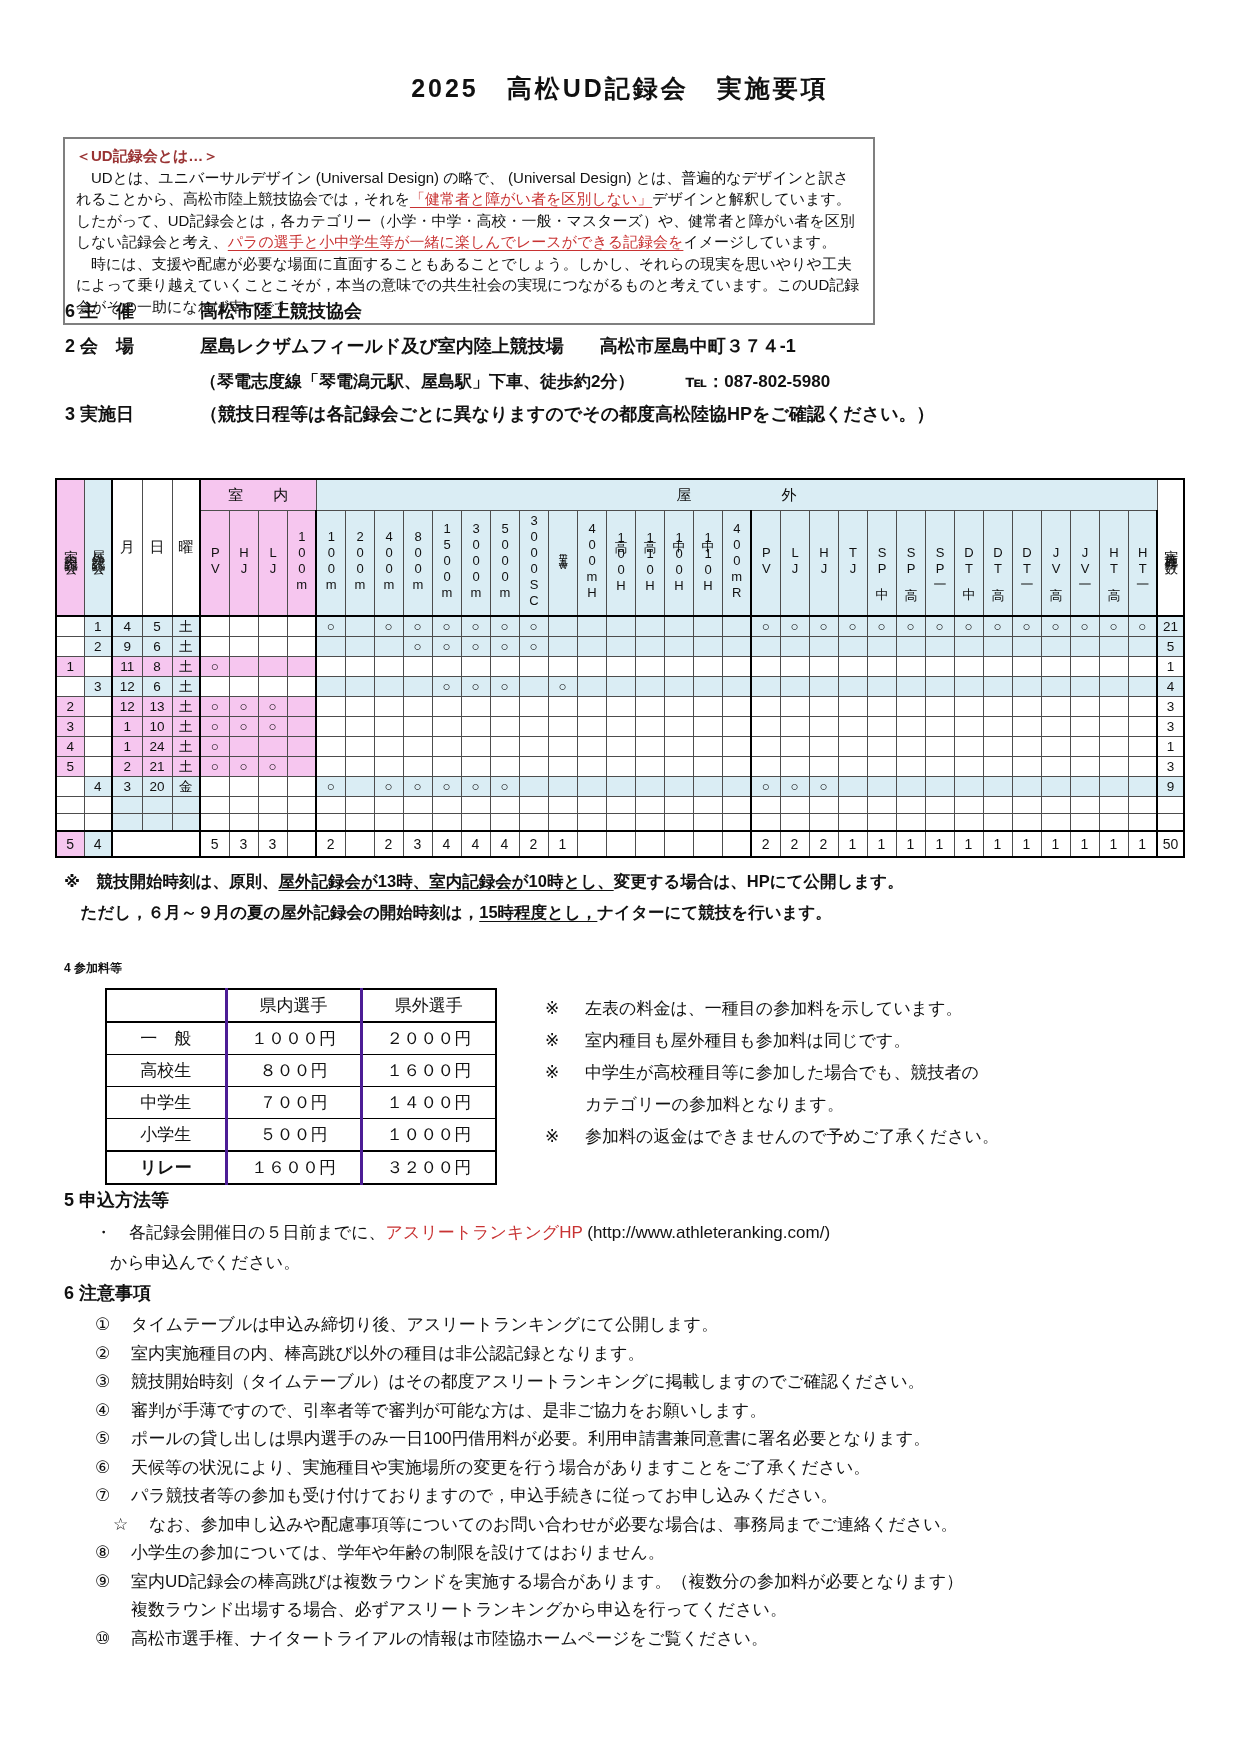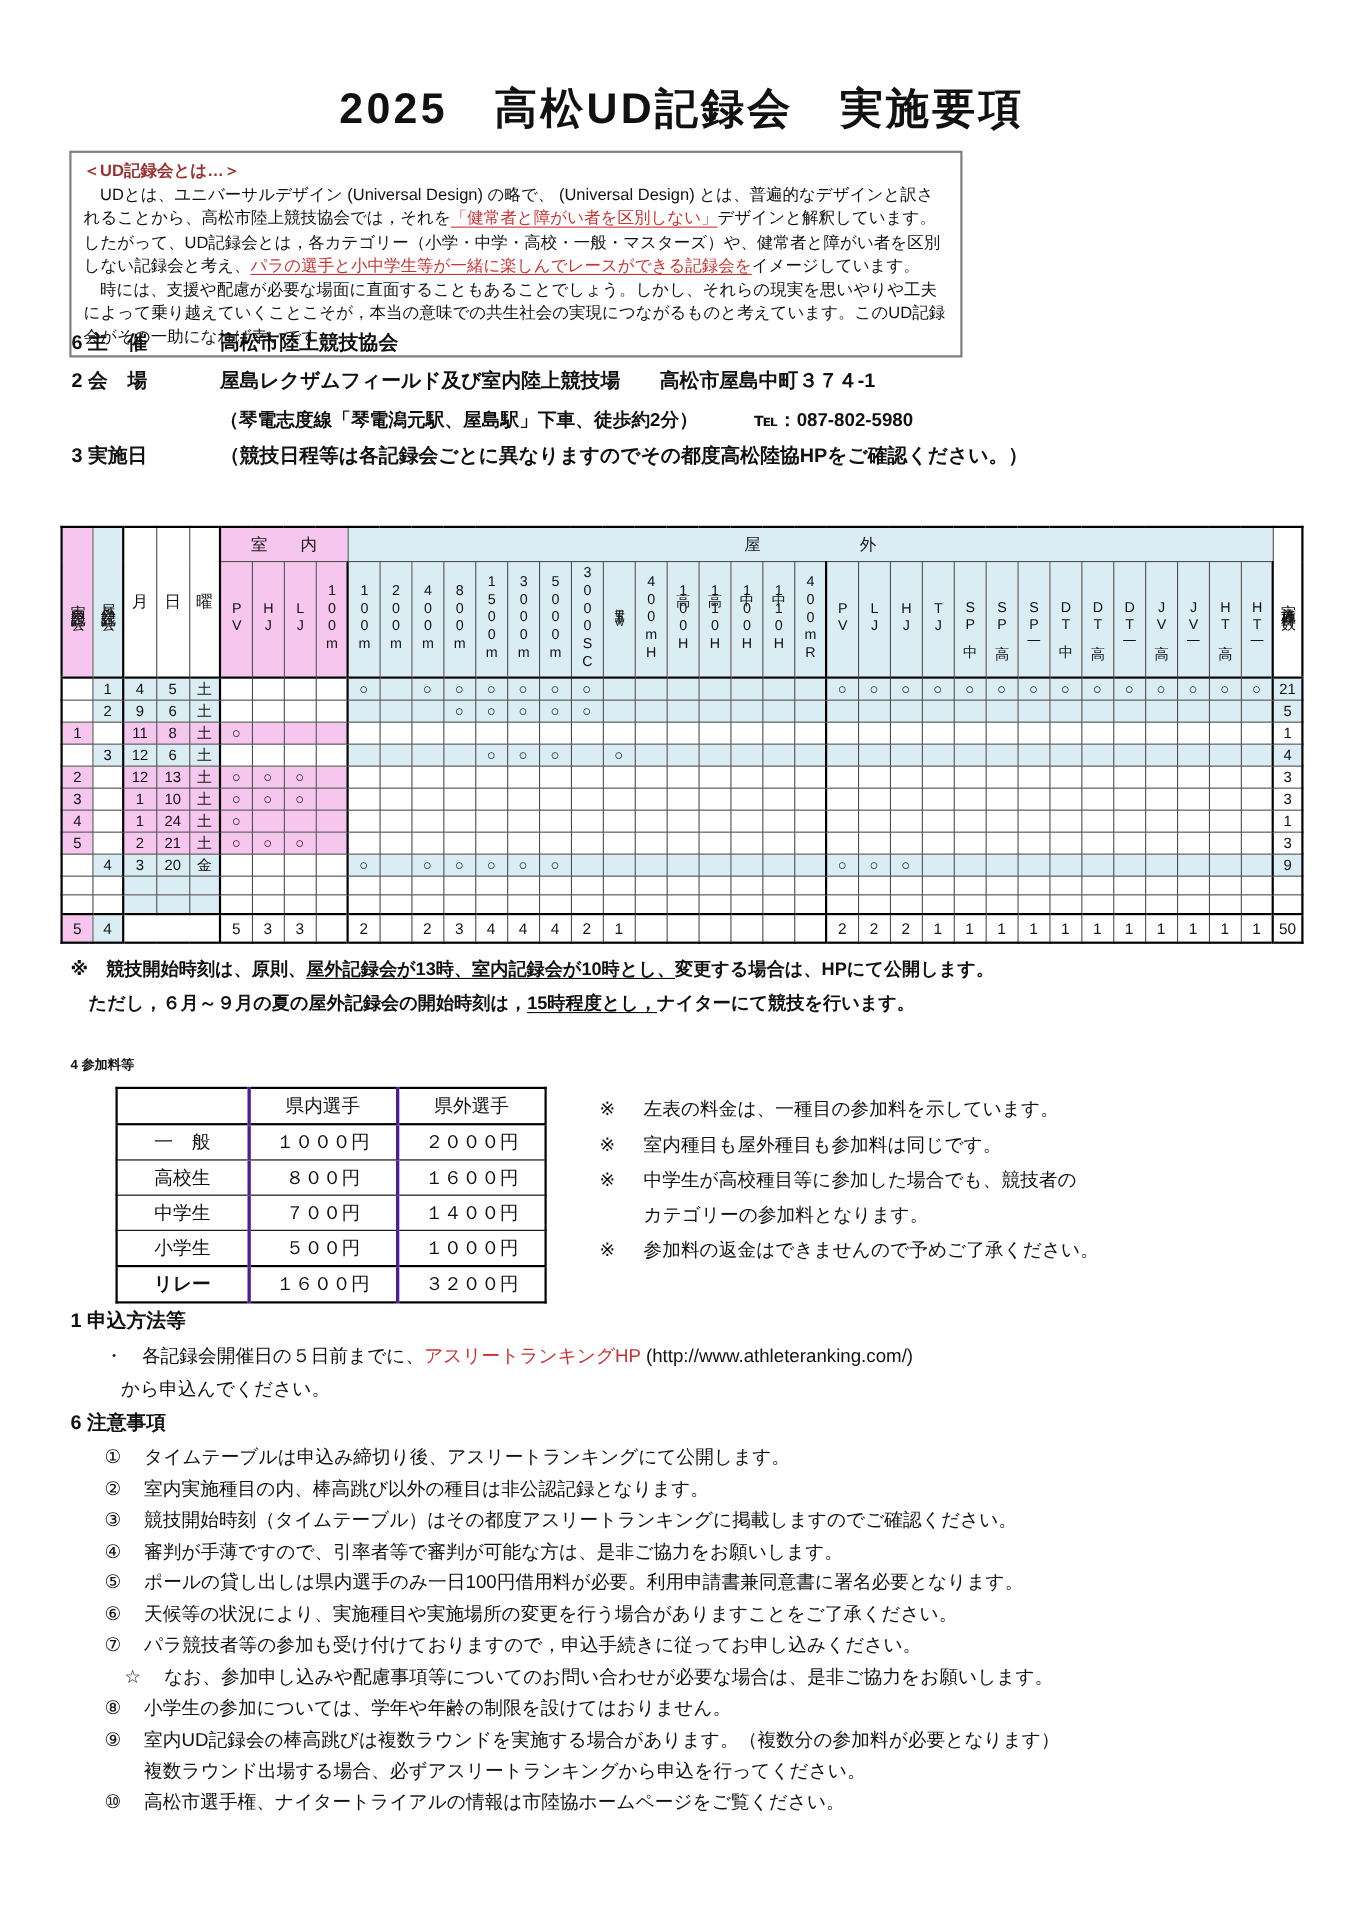--- a/index.html
+++ b/index.html
@@ -1,21 +1,21 @@
 <!DOCTYPE html>
 <html style="--pink: #F6C6EF; --blue: #DAEDF4; --red: #C83232; --dark_red: #993333;"><head>
 <meta charset="utf-8">
 <style>
   html,body{margin:0;padding:0;background:#e8e8e8;}
   .page{position:relative;width:1240px;height:1754px;margin:0 auto;background:#fff;
         font-family:"Liberation Sans","DejaVu Sans",sans-serif;color:#111;overflow:hidden;}
 
   
   #doc-title{position:absolute;top:72px;left:0;width:100%;text-align:center;
-             font-size:39px;font-weight:bold;letter-spacing:3px;}
+             font-size:25px;font-weight:bold;letter-spacing:3px;}
 
   
   #intro-box{position:absolute;top:137px;left:63px;width:812px;box-sizing:border-box;
              border:2px solid #7f7f7f;padding:6px 11px;font-size:15px;line-height:21.5px;}
   #intro-heading{color:var(--dark_red);font-weight:bold;}
   .red-u{color:var(--red);text-decoration:underline;text-underline-offset:3px;margin-top:21px;}
   .u{text-decoration:underline;text-underline-offset:3px;}
   .red{color:var(--red);}
 
   
@@ -746,21 +746,21 @@
         <span class="mk">※</span>
         <span class="txt">中学生が高校種目等に参加した場合でも、競技者の
 カテゴリーの参加料となります。</span>
       </div>
       <div class="li">
         <span class="mk">※</span>
         <span class="txt">参加料の返金はできませんので予めご了承ください。</span>
       </div>
     </div>
 
-  <div id="app-heading">1 申込方法等</div>
+  <div id="app-heading">5 申込方法等</div>
   <div id="app-line1"><span>・　各記録会開催日の５日前までに、</span><span class="red">アスリートランキングHP</span><span> (http://www.athleteranking.com/)</span></div>
   <div id="app-line2">から申込んでください。</div>
 
   <div id="notice-heading">6 注意事項</div>
   <div id="notice-list">
       <div class="li">
         <span class="mk">①</span>
         <span class="txt">タイムテーブルは申込み締切り後、アスリートランキングにて公開します。</span>
       </div>
       <div class="li">
@@ -782,21 +782,21 @@
       <div class="li">
         <span class="mk">⑥</span>
         <span class="txt">天候等の状況により、実施種目や実施場所の変更を行う場合がありますことをご了承ください。</span>
       </div>
       <div class="li">
         <span class="mk">⑦</span>
         <span class="txt">パラ競技者等の参加も受け付けておりますので，申込手続きに従ってお申し込みください。</span>
       </div>
       <div class="li indent">
         <span class="mk">☆</span>
-        <span class="txt">なお、参加申し込みや配慮事項等についてのお問い合わせが必要な場合は、是非ご協力をお願いします。</span>
+        <span class="txt">なお、参加申し込みや配慮事項等についてのお問い合わせが必要な場合は、事務局までご連絡ください。</span>
       </div>
       <div class="li">
         <span class="mk">⑧</span>
         <span class="txt">小学生の参加については、学年や年齢の制限を設けてはおりません。</span>
       </div>
       <div class="li">
         <span class="mk">⑨</span>
         <span class="txt">室内UD記録会の棒高跳びは複数ラウンドを実施する場合があります。（複数分の参加料が必要となります）
 複数ラウンド出場する場合、必ずアスリートランキングから申込を行ってください。</span>
       </div>

